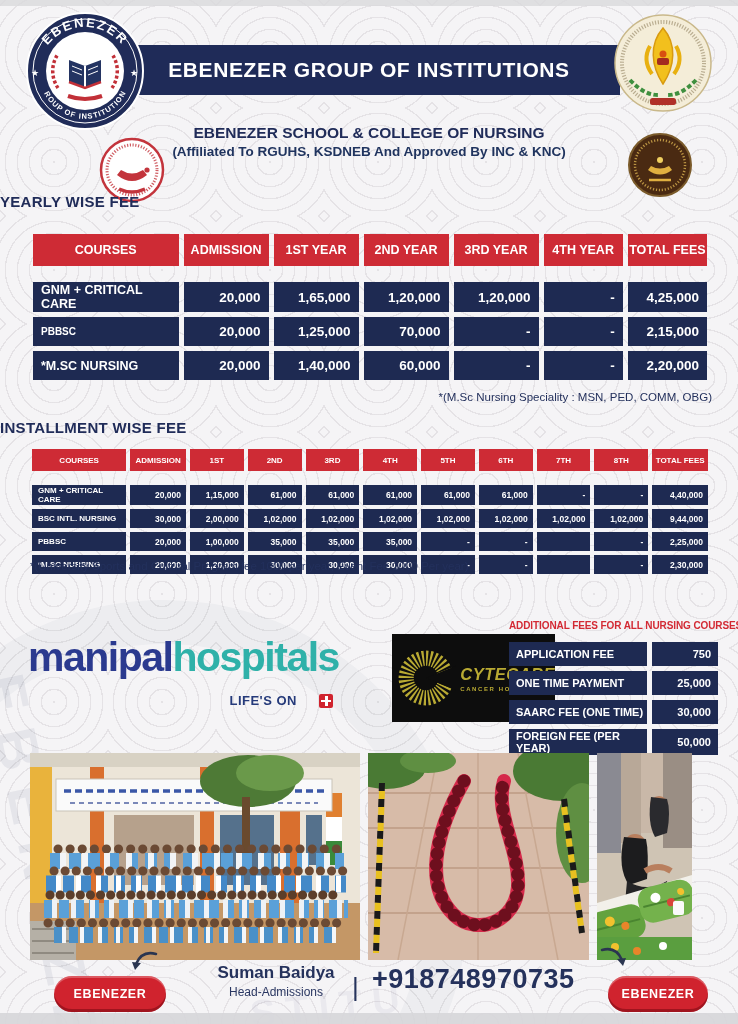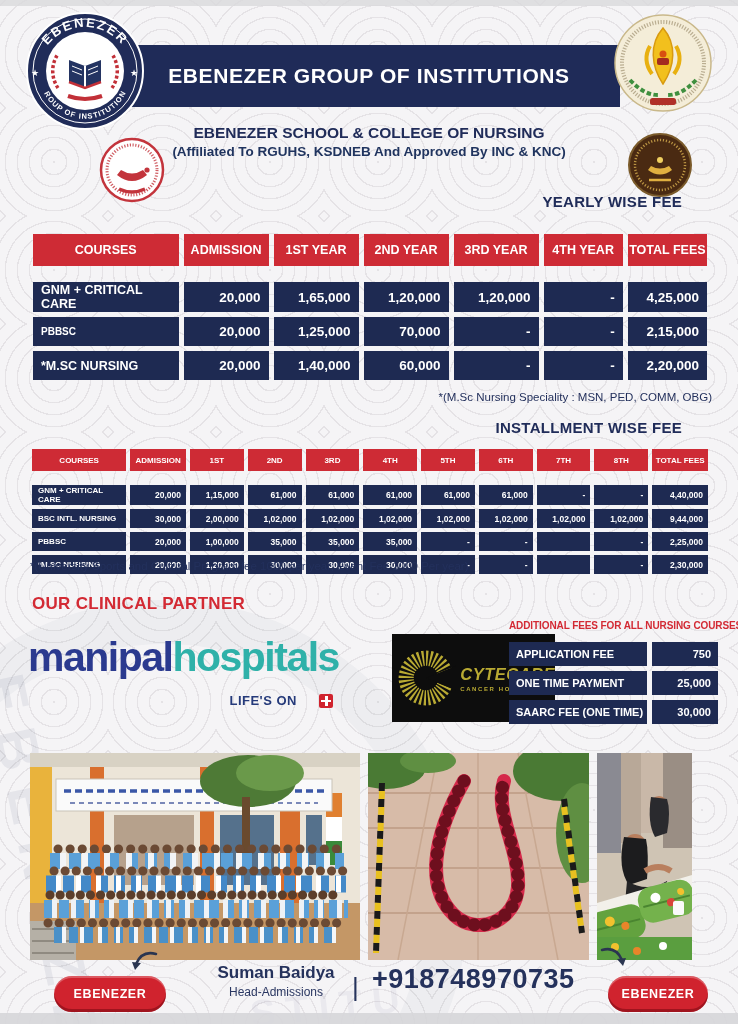--- a/index.html
+++ b/index.html
@@ -8,25 +8,25 @@
     background-color:#f5f4f6;
     background-image:repeating-radial-gradient(circle at 50% 50%, rgba(202,198,204,0.38) 0px, rgba(202,198,204,0.38) 1.3px, transparent 1.3px, transparent 12px);
     background-size:108px 108px;}
   .edge-top{position:absolute;top:0;left:0;width:100%;height:6px;background:#d9d9dc;opacity:.8;}
   .edge-bottom{position:absolute;bottom:0;left:0;width:100%;height:11px;background:#d6d6d9;opacity:.9;}
   .abs{position:absolute;}
   .watermark{position:absolute;color:rgba(32,44,89,0.07);font-weight:bold;pointer-events:none;}
   .ghost-circle{position:absolute;left:-140px;top:600px;width:520px;height:520px;border:44px solid rgba(32,44,89,0.035);border-radius:50%;}
 
   
-  .banner{left:118px;top:45px;width:502px;height:62px;background:#1f2b58;display:flex;align-items:center;justify-content:center;}
+  .banner{left:118px;top:45px;width:502px;height:50px;background:#1f2b58;display:flex;align-items:center;justify-content:center;}
   .banner-title{color:#fff;font-weight:bold;font-size:21px;letter-spacing:.6px;}
   .school-title{left:0;top:124px;width:738px;text-align:center;font-weight:bold;font-size:15.5px;color:#202c59;}
   .affiliation{left:0;top:144px;width:738px;text-align:center;font-weight:bold;font-size:13.5px;color:#20345f;}
-  .section-title{width:682px;left:0;text-align:right;font-weight:bold;font-size:15px;color:#202c59;letter-spacing:.3px;}
+  .section-title{width:682px;left:0;text-align:left;font-weight:bold;font-size:15px;color:#202c59;letter-spacing:.3px;}
 
   
   table.fee{border-collapse:separate;table-layout:fixed;}
   table.fee th{background:#ce2b35;color:#fff;font-weight:bold;text-align:center;}
   table.fee td{background:#1e2a52;color:#fff;font-weight:bold;text-align:right;}
   table.fee td:first-child{text-align:left;}
   table.fee tbody::before{content:"";display:table-row;height:6px;}
 
   .yearly{left:28px;top:229px;width:684px;border-spacing:5px 5px;}
   .yearly th{height:30px;font-size:12.5px;}
@@ -286,21 +286,20 @@
           <td>-</td>
           <td>-</td>
           <td></td>
           <td>-</td>
           <td>2,30,000</td>
         </tr>
       </tbody>
   </table>
   <div class="abs note" style="top:560px;left:30px;">*(University Sports and Cultural Program fee 1000 per year, Event Fee 1000 Per year)</div>
 
-  <div class="abs partner-label">OUR CLINICAL PARTNER</div>
   <div class="abs manipal"><span class="w1">manipal</span><span class="w2">hospitals</span></div>
   <div class="abs tagline">
     <span>LIFE'S ON</span>
     <span class="cross"></span>
   </div>
 
   <div class="abs cytecare">
     <svg width="68" height="68" viewBox="0 0 68 68">
       <circle cx="36" cy="34" r="21" fill="none" stroke="#b9aa33" stroke-width="16" stroke-dasharray="2 2.1"></circle>
       <polygon points="36,34 70,20 70,48" fill="#0d0d0d"></polygon>
@@ -323,20 +322,24 @@
           <td>APPLICATION FEE</td>
           <td>750</td>
         </tr>
         <tr>
           <td>ONE TIME PAYMENT</td>
           <td>25,000</td>
         </tr>
         <tr>
           <td>SAARC FEE (ONE TIME)</td>
           <td>30,000</td>
+        </tr>
+        <tr>
+          <td>FOREIGN FEE (PER YEAR)</td>
+          <td>50,000</td>
         </tr>
       </tbody>
   </table>
 
   <div class="abs photo" style="left:30px;width:330px;">
     <svg width="330" height="207" viewBox="0 0 330 207">
       <rect width="330" height="207" fill="#ece5d8"></rect>
       <rect x="0" y="0" width="22" height="150" fill="#e9b33c"></rect>
       <rect x="0" y="0" width="330" height="14" fill="#d8d2c4"></rect>
       <rect x="60" y="14" width="14" height="136" fill="#d96f2e"></rect>

